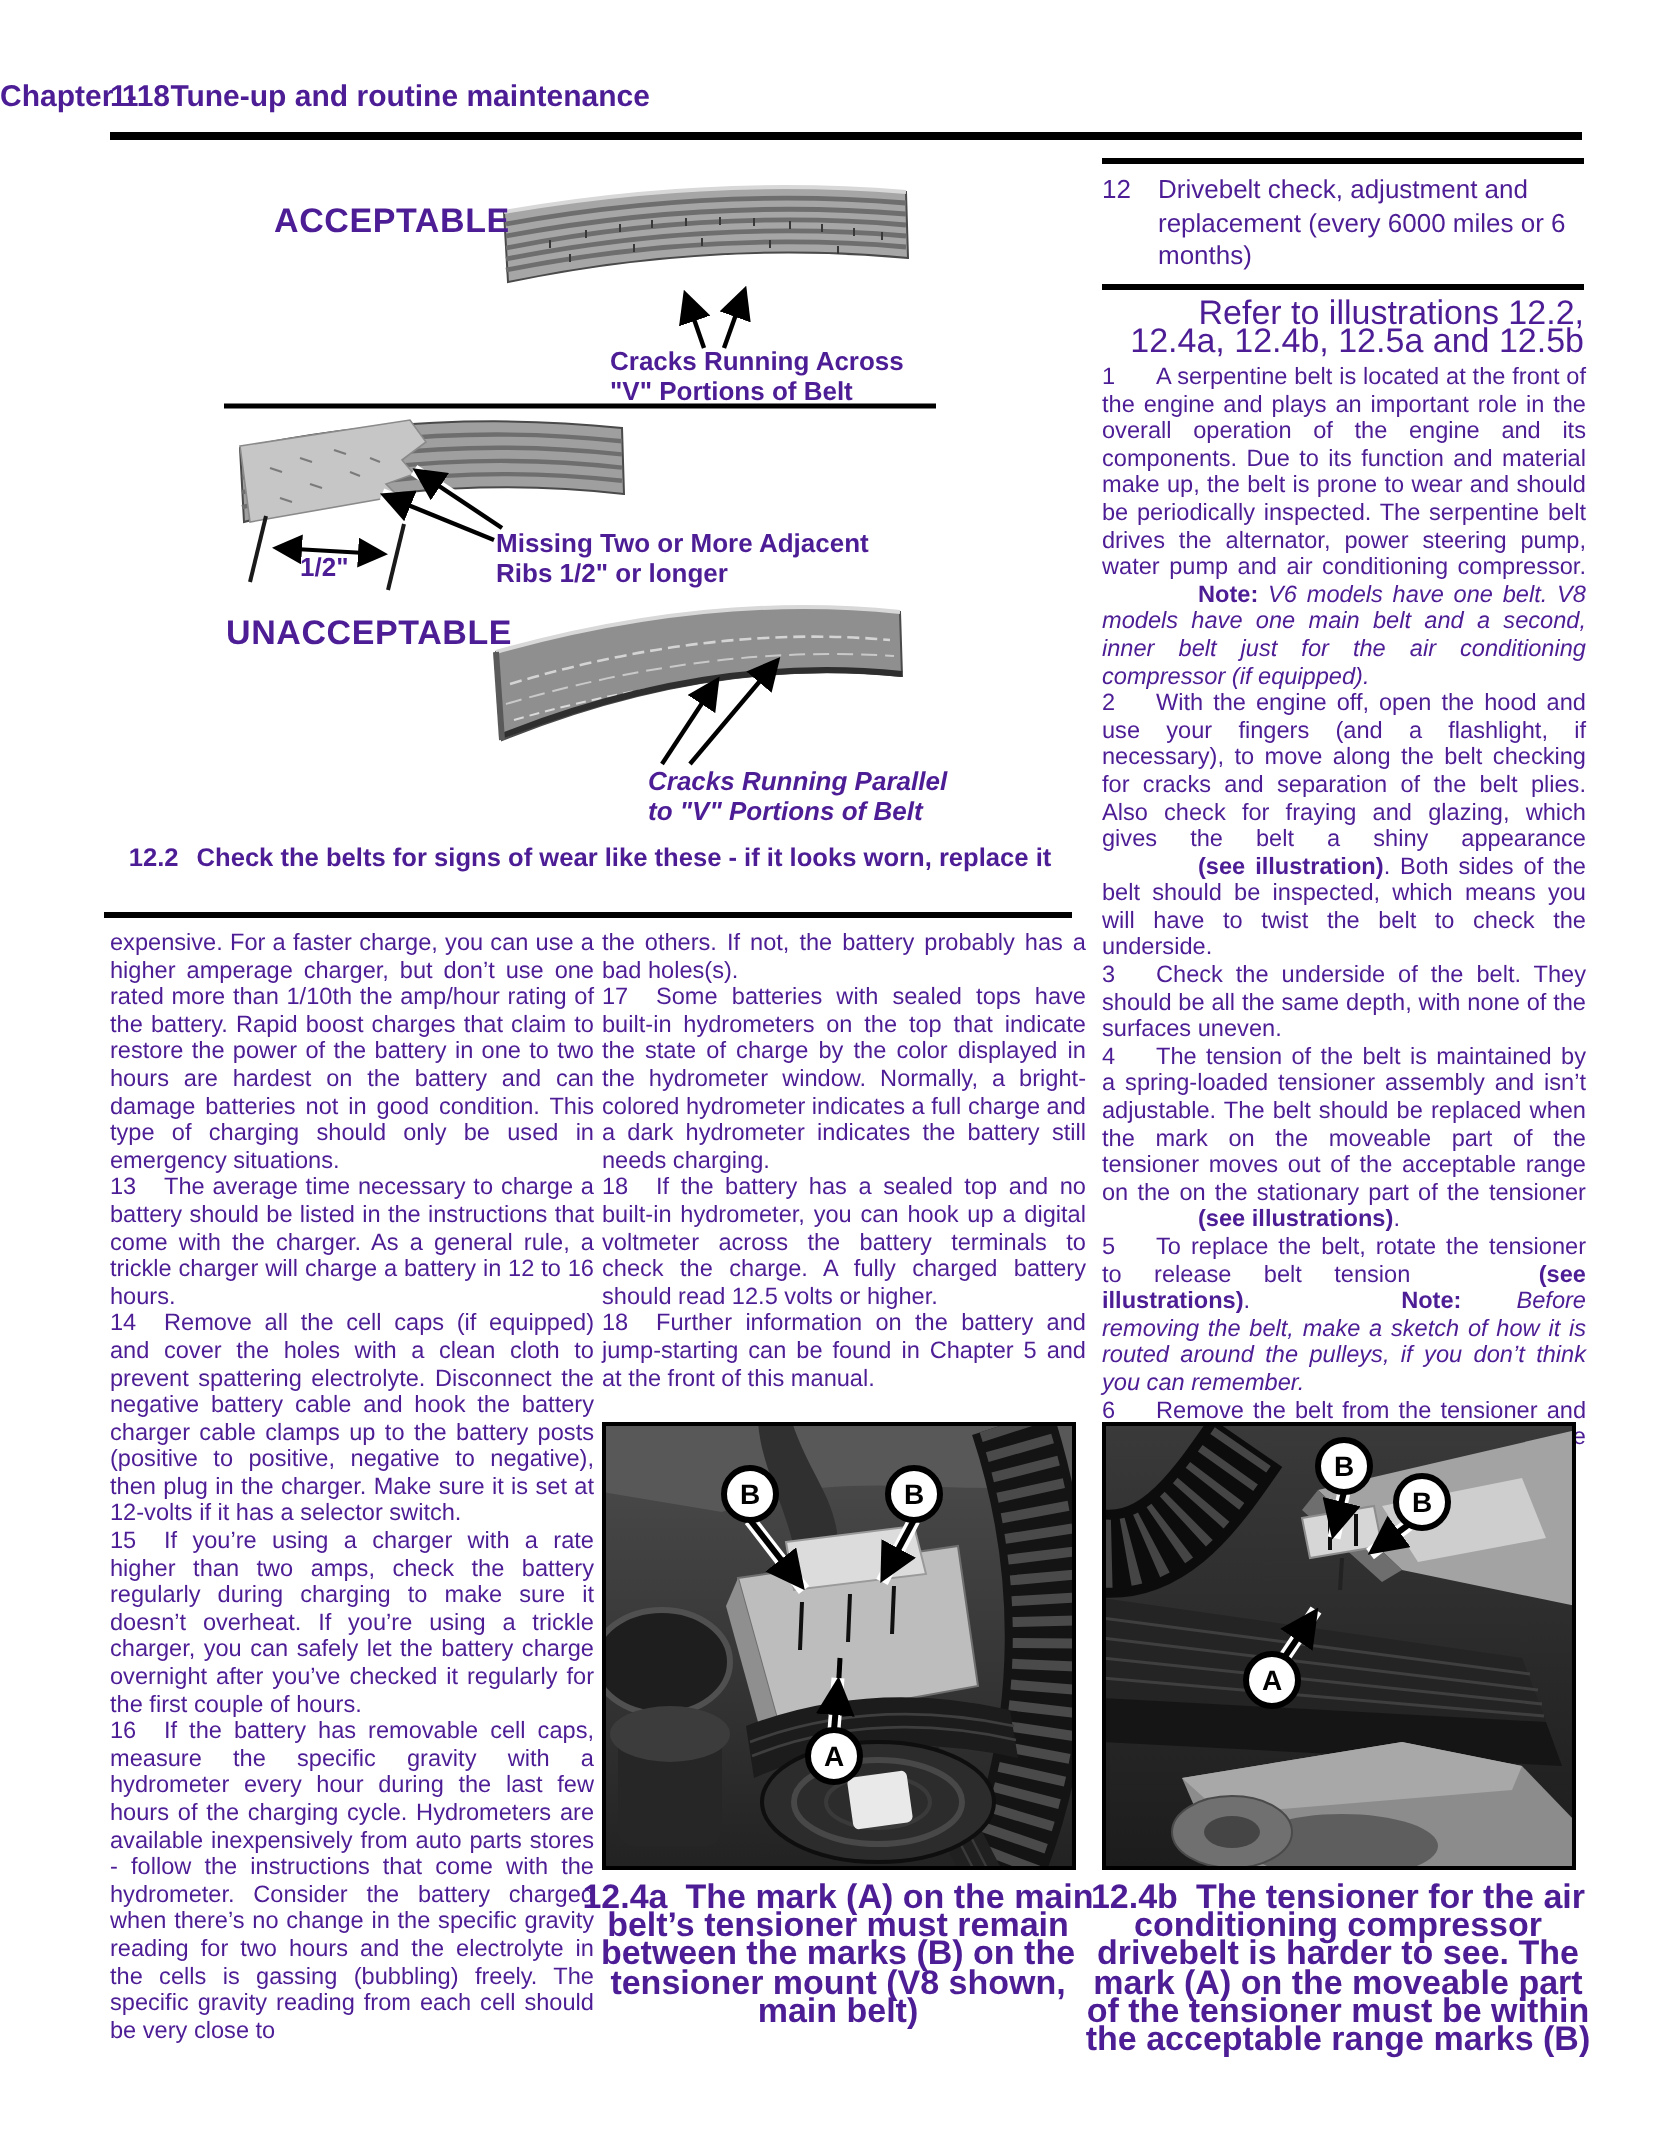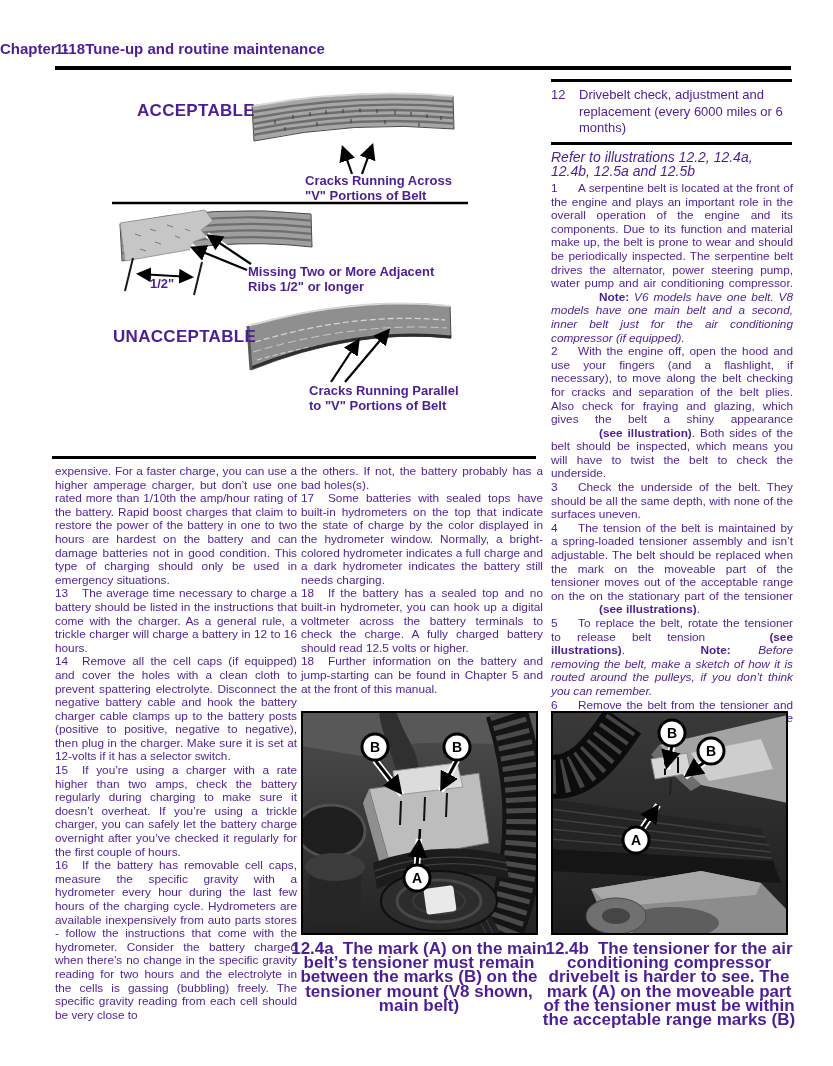--- a/index.html
+++ b/index.html
@@ -21,22 +21,22 @@
   
   .col{position:absolute;width:242px;font-size:11.8px;line-height:13.6px;text-align:justify;}
   .col p{margin:0;}
   .seg-b{font-weight:bold;padding-left:48px;}
   .seg-i{font-style:italic;}
   .seg-n{display:inline-block;min-width:27px;}
   
   .sechead{position:absolute;left:551px;top:87px;width:245px;display:flex;
            font-weight:normal;font-size:13px;line-height:16.5px;}
   .sechead .num{flex:0 0 28px;}
-  .refer{position:absolute;left:551px;top:150px;width:241px;font-style:italic;
-         font-size:14px;line-height:14px;text-align:left;}
+  .refer{position:absolute;left:551px;top:150px;width:241px;
+         font-size:17px;line-height:14px;text-align:right;}
   
   .photo{position:absolute;width:237px;height:224px;}
   .photocap{position:absolute;text-align:center;font-weight:bold;font-size:17px;line-height:14.2px;}
   svg text{font-family:"Liberation Sans",sans-serif;}
 </style>
 </head>
 <body>
 
 <div id="page">
 
@@ -107,24 +107,27 @@
     <div class="figlabel" style="left:82px;top:17px;">ACCEPTABLE</div>
     <div class="figann" style="left:250px;top:90px;">
       <div>Cracks Running Across</div>
       <div>"V" Portions of Belt</div>
     </div>
     <div class="figann" style="left:193px;top:181px;">
       <div>Missing Two or More Adjacent</div>
       <div>Ribs 1/2" or longer</div>
     </div>
     <div class="figann" style="left:95px;top:193px;">1/2"</div>
-    <div class="figlabel" style="left:58px;top:223px;margin-top:20px;">UNACCEPTABLE</div>
-    <div class="figann" style="left:254px;top:300px;">
+    <div class="figlabel" style="left:58px;top:223px;">UNACCEPTABLE</div>
+    <div class="figann" style="left:269px;top:300px;font-style:italic;">
       <div>Cracks Running Parallel</div>
       <div>to "V" Portions of Belt</div>
+    </div>
+    <div class="figcap">
+      <span class="capnum">12.2</span><span>Check the belts for signs of wear like these - if it looks worn, replace it</span>
     </div>
   </div>
   <div class="abs hrule" style="left:52px;top:456px;width:484px;height:3px;"></div>
 
   <div class="col" style="left:55px;top:465px;">
     <p><span>expensive. For a faster charge, you can use a higher amperage charger, but don’t use one rated more than 1/10th the amp/hour rating of the battery. Rapid boost charges that claim to restore the power of the battery in one to two hours are hardest on the battery and can damage batteries not in good condition. This type of charging should only be used in emergency situations.</span></p>
     <p><span class="seg-n">13</span><span>The average time necessary to charge a battery should be listed in the instructions that come with the charger. As a general rule, a trickle charger will charge a battery in 12 to 16 hours.</span></p>
     <p><span class="seg-n">14</span><span>Remove all the cell caps (if equipped) and cover the holes with a clean cloth to prevent spattering electrolyte. Disconnect the negative battery cable and hook the battery charger cable clamps up to the battery posts (positive to positive, negative to negative), then plug in the charger. Make sure it is set at 12-volts if it has a selector switch.</span></p>
     <p><span class="seg-n">15</span><span>If you’re using a charger with a rate higher than two amps, check the battery regularly during charging to make sure it doesn’t overheat. If you’re using a trickle charger, you can safely let the battery charge overnight after you’ve checked it regularly for the first couple of hours.</span></p>
     <p><span class="seg-n">16</span><span>If the battery has removable cell caps, measure the specific gravity with a hydrometer every hour during the last few hours of the charging cycle. Hydrometers are available inexpensively from auto parts stores - follow the instructions that come with the hydrometer. Consider the battery charged when there’s no change in the specific gravity reading for two hours and the electrolyte in the cells is gassing (bubbling) freely. The specific gravity reading from each cell should be very close to</span></p>

